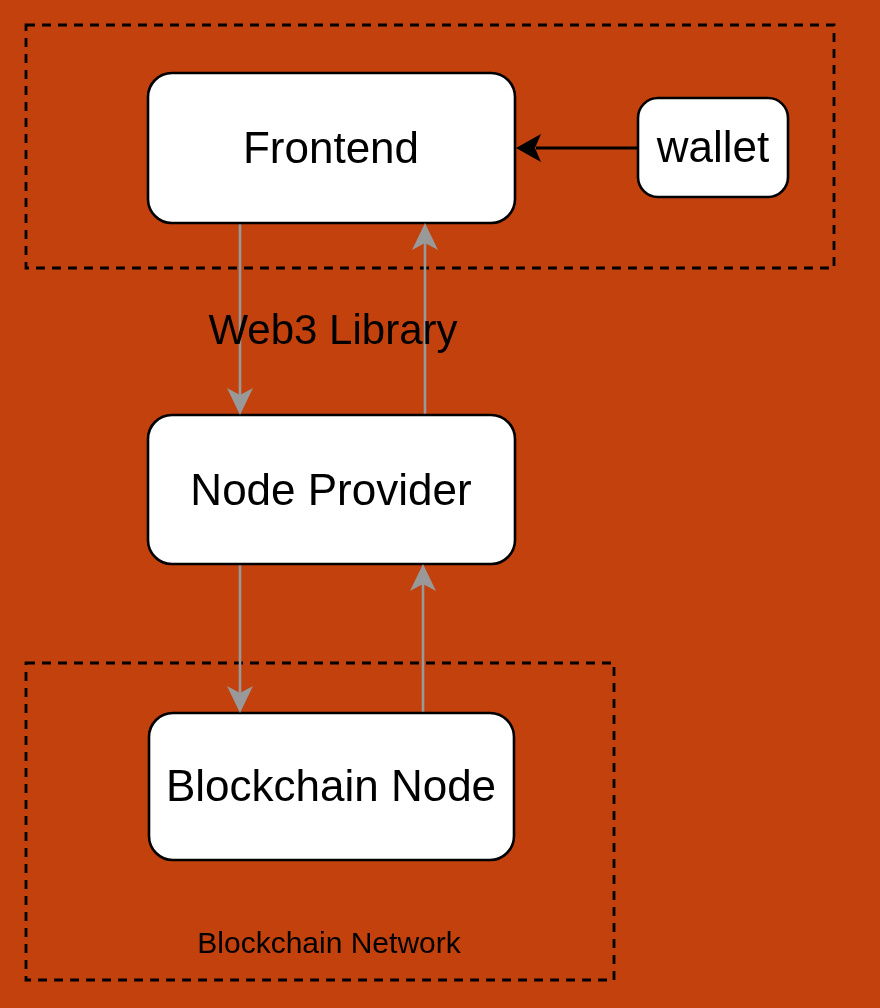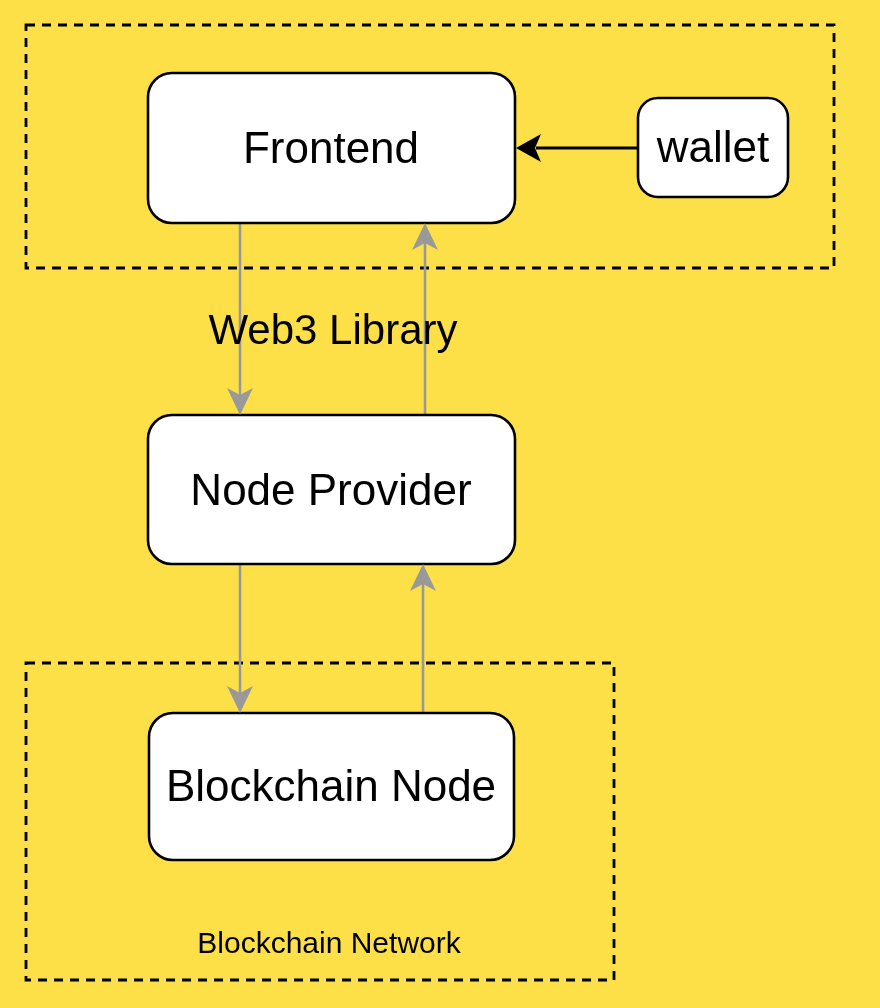--- a/index.html
+++ b/index.html
@@ -4,21 +4,21 @@
 <style>
   html, body {
     margin: 0;
     padding: 0;
     background: #ffffff;
   }
   .canvas {
     position: relative;
     width: 880px;
     height: 1008px;
-    background: #fde047;
+    background: #c2410c;
     font-family: "Liberation Sans", sans-serif;
     overflow: hidden;
   }
   svg { display: block; }
   .node-label {
     font-family: "Liberation Sans", sans-serif;
     font-size: 44px;
     fill: #000000;
     text-anchor: middle;
   }

